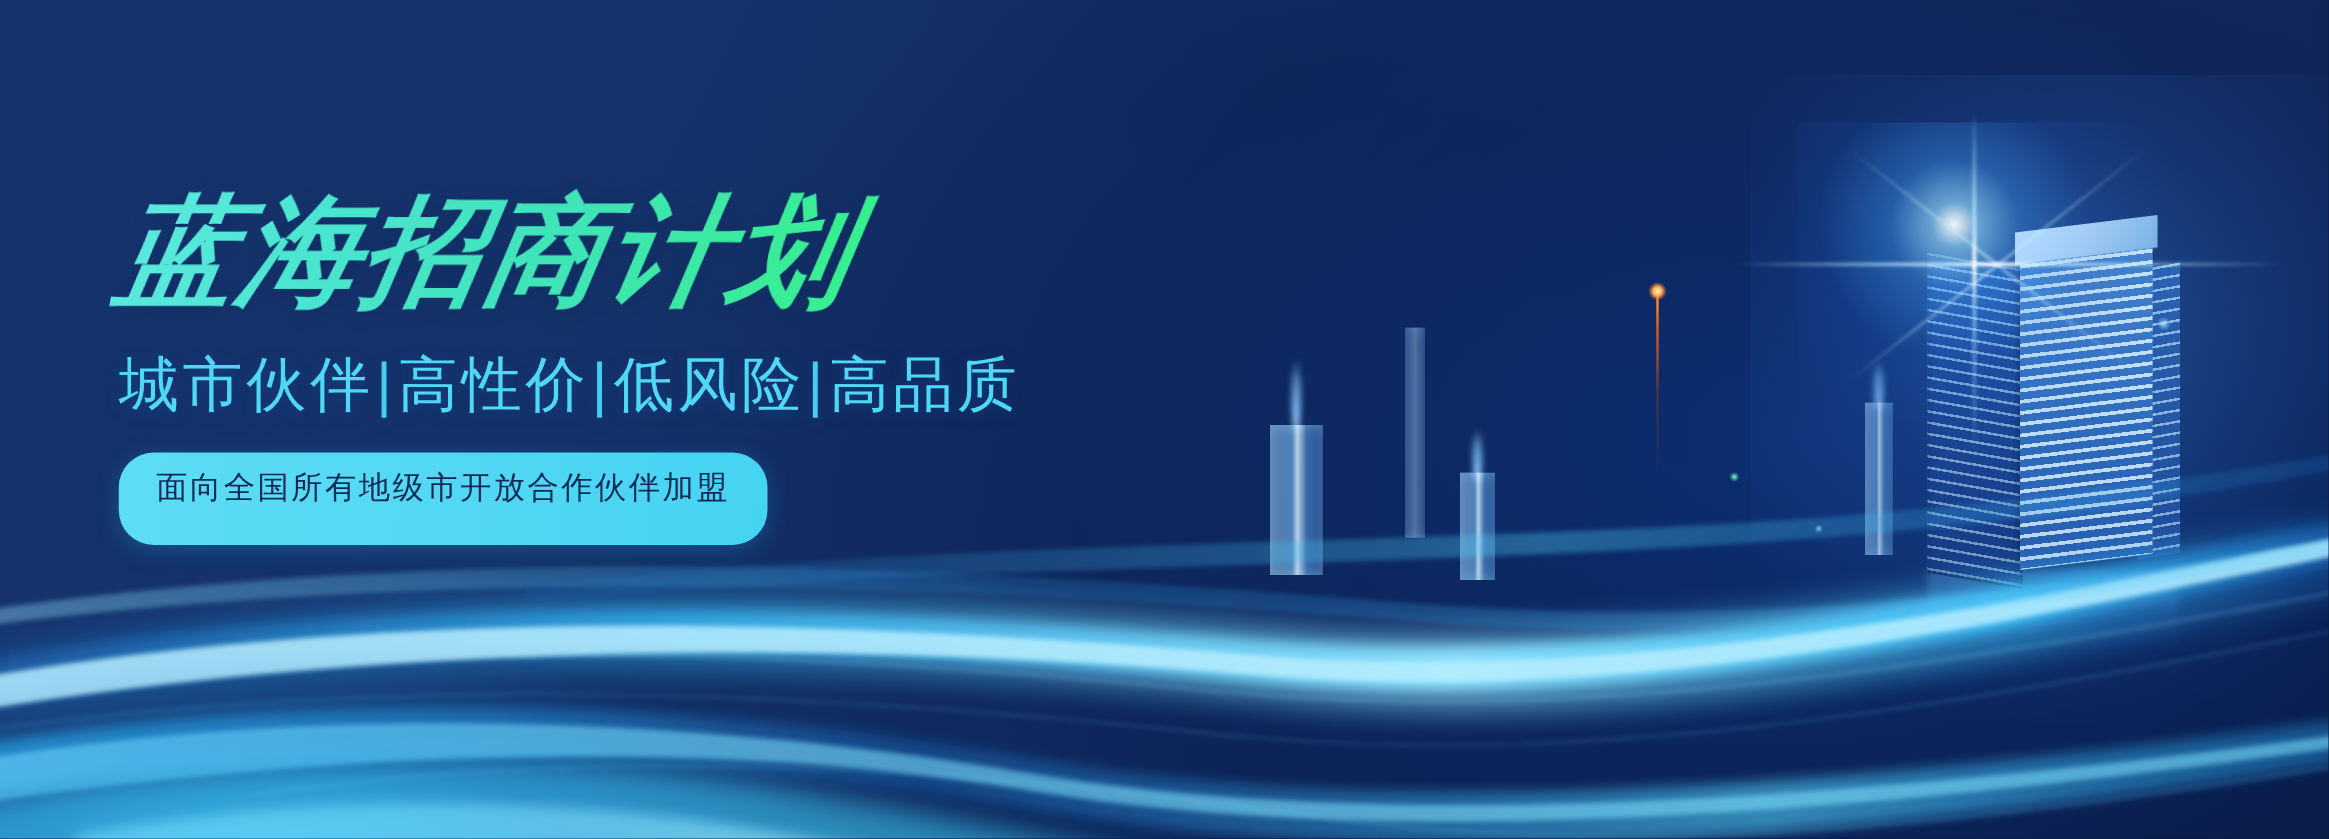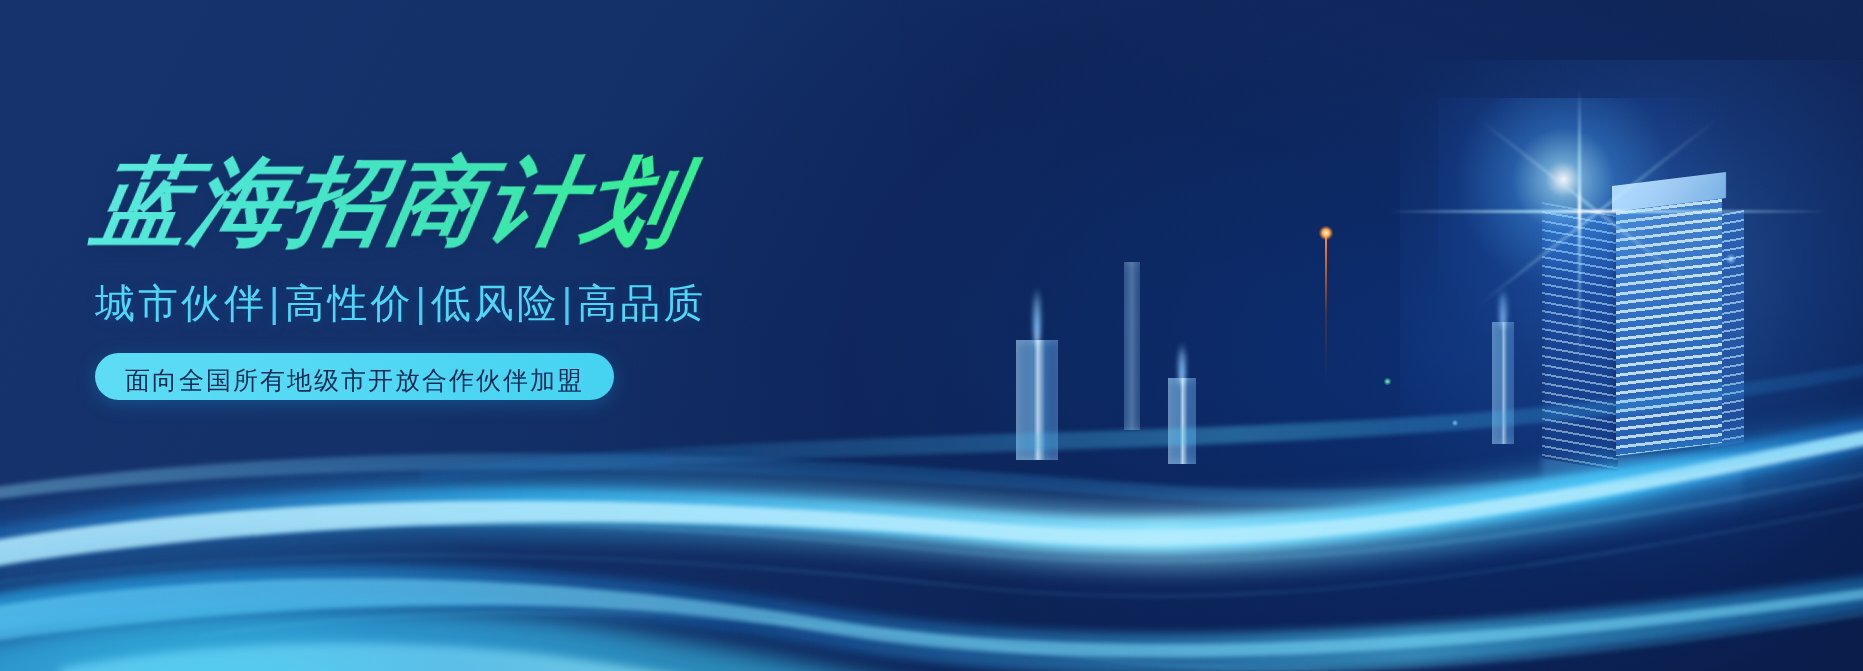--- a/index.html
+++ b/index.html
@@ -187,32 +187,32 @@
     background-clip:text;
     color:transparent;
     -webkit-text-fill-color:transparent;
     transform:skewX(-10deg);
     transform-origin:left center;
     filter:drop-shadow(0 3px 10px rgba(10,40,90,0.55));
   }
 
   .subtitle {
     margin-top:22px;
-    font-size:40px;
+    font-size:48px;
     letter-spacing:3px;
     color:#4fd8f5;
     white-space:nowrap;
     text-shadow:0 2px 10px rgba(20,70,140,0.6);
   }
   .subtitle .sep { color:#46cdf0; padding:0 2px; }
 
   .badge {
     display:inline-block;
     margin-top:22px;
-    padding:11px 30px 3px;
+    padding:11px 30px 30px;
     border-radius:28px;
     background:linear-gradient(92deg, #5ddcf5 0%, #53d8f4 48%, #45d3f2 100%);
     color:#0e2a55;
     font-size:25px;
     letter-spacing:2px;
     white-space:nowrap;
     box-shadow:0 4px 18px rgba(30,140,200,0.35);
   }
 </style>
 </head>

